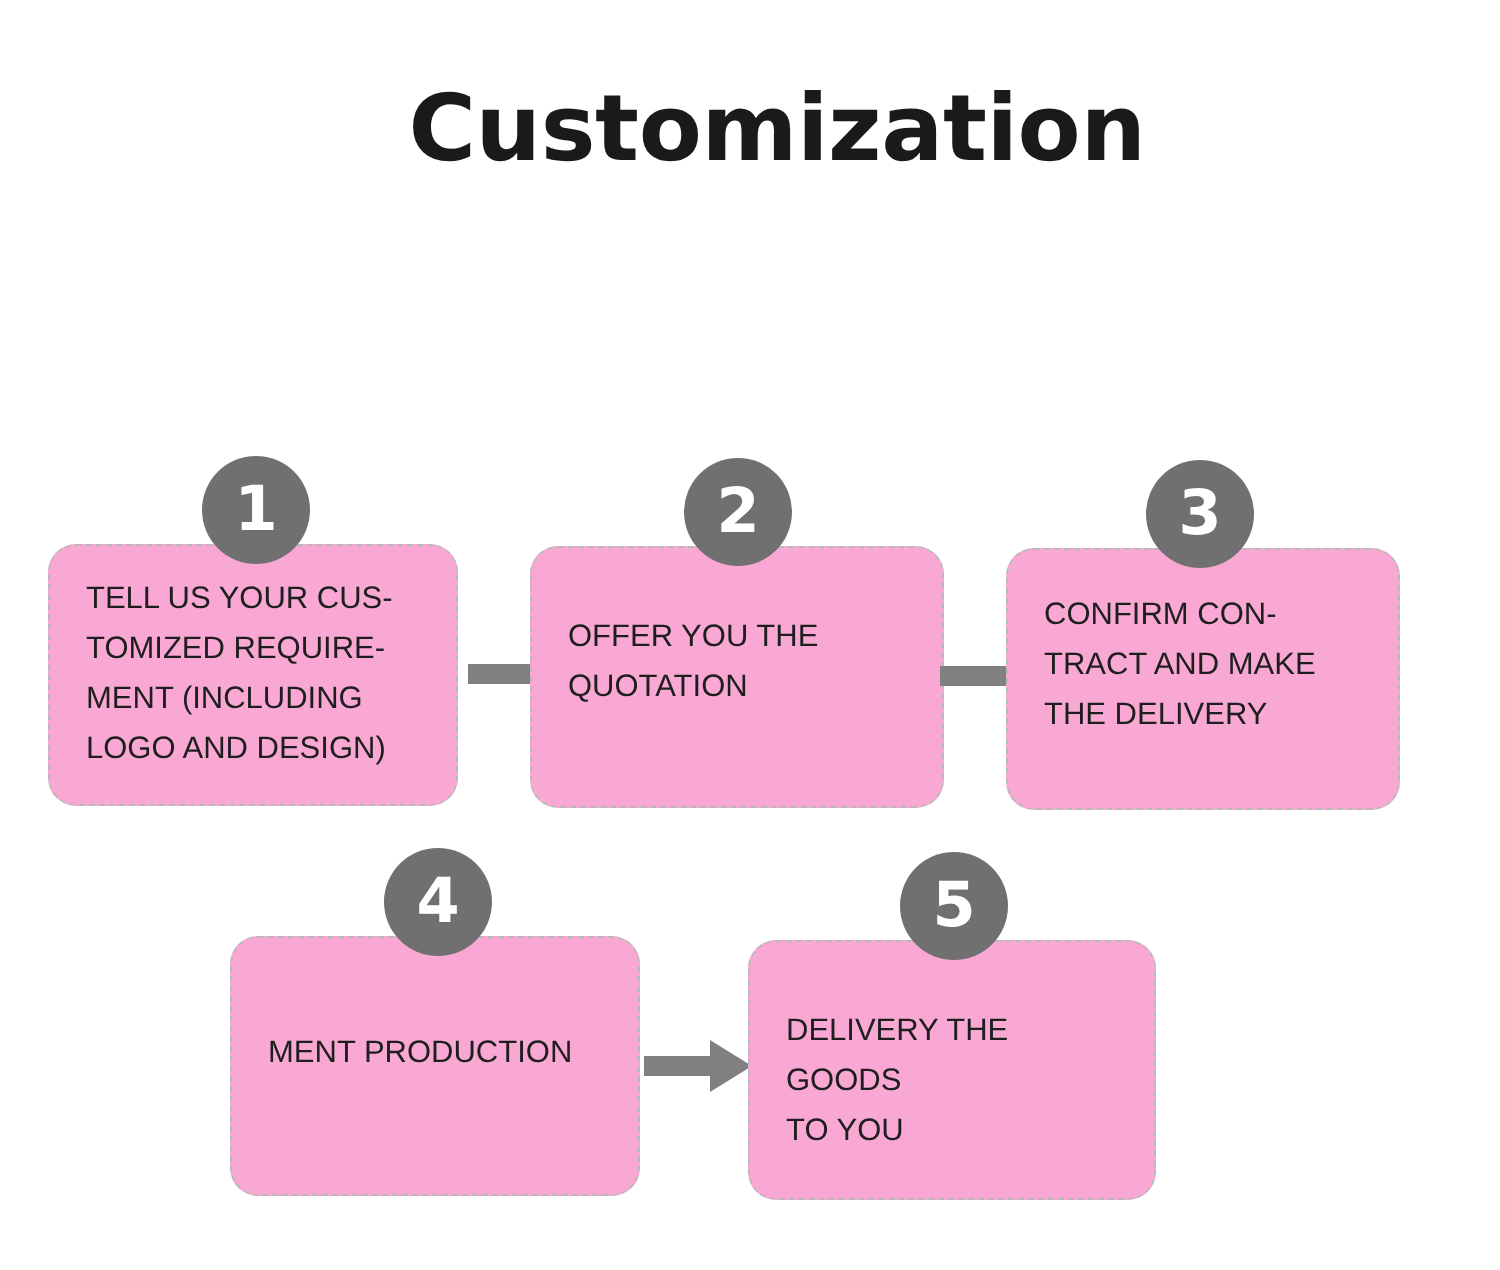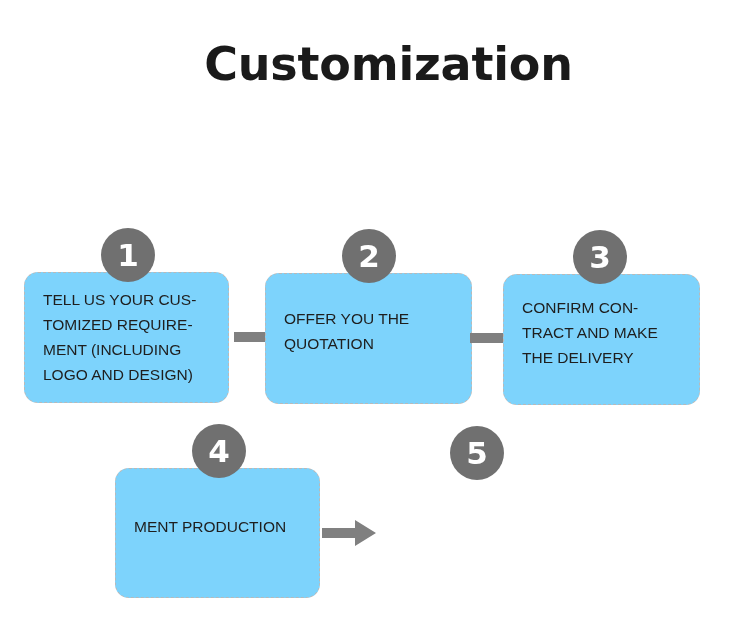--- a/index.html
+++ b/index.html
@@ -38,21 +38,21 @@
     display: block;
     padding-left: 27px;
   }
 
   
   .step-box {
     position: absolute;
     box-sizing: border-box;
     border: 1px dashed #b9b9b9;
     border-radius: 14px;
-    background: #7dd3fc;
+    background: #f9a8d4;
   }
   .step-text {
     position: absolute;
     left: 18px;
     right: 12px;
     color: #1e1e1e;
     font-size: 15.5px;
     line-height: 25px;
     text-align: left;
     white-space: pre-line;
@@ -133,15 +133,19 @@
     <div class="step-text" style="top:45px;">MENT PRODUCTION</div>
   </div>
   <div class="step-circle" style="left:192px; top:424px;">4</div>
 
   <div class="arrow" style="left:322px; top:520px;">
     <svg viewBox="0 0 54 26" xmlns="http://www.w3.org/2000/svg" aria-hidden="true">
       <path d="M0 8 L33 8 L33 0 L54 13 L33 26 L33 18 L0 18 Z" fill="#808080"></path>
     </svg>
   </div>
 
+  <div class="step-box" style="left:374px; top:470px; width:204px; height:130px;">
+    <div class="step-text" style="top:32px;">DELIVERY THE GOODS
+TO YOU</div>
+  </div>
   <div class="step-circle" style="left:450px; top:426px;">5</div>
 
 </div>
 
 </body></html>

